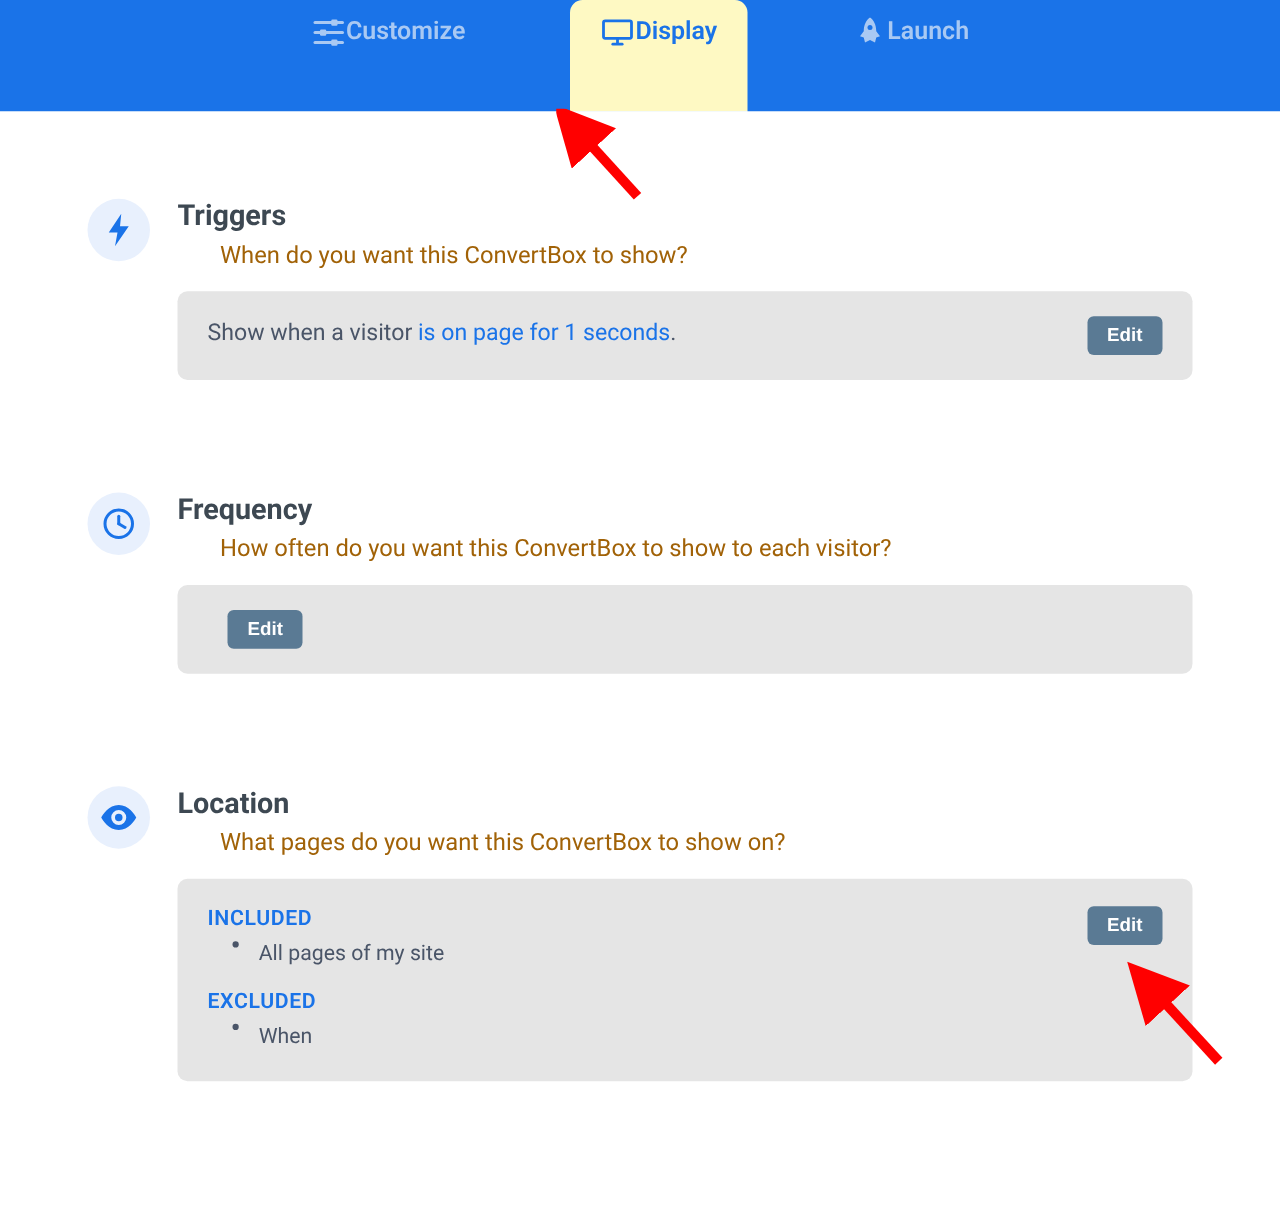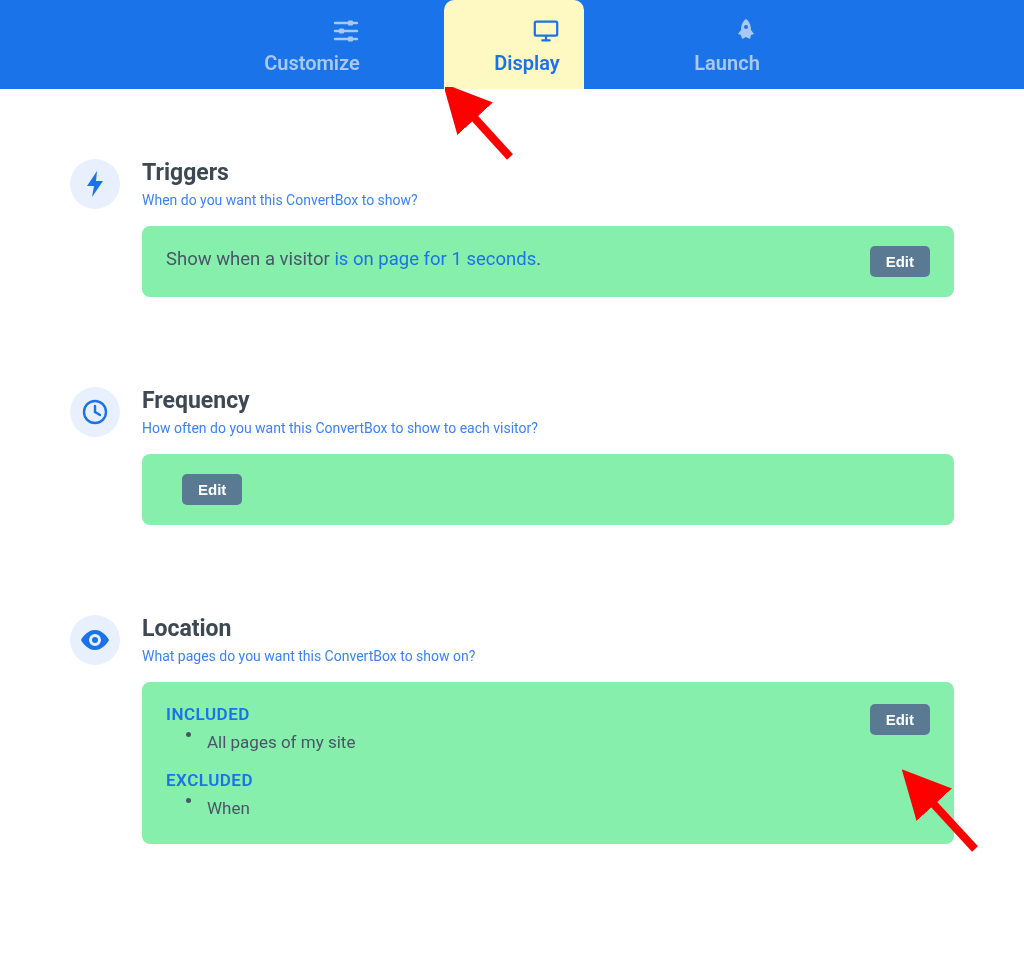--- a/index.html
+++ b/index.html
@@ -17,22 +17,22 @@
       background: #1a73e8;
       height: 89px;
       display: flex;
       justify-content: center;
       align-items: stretch;
       gap: 60px;
       padding: 0 40px;
     }
     .tab {
       display: flex;
-      flex-direction: column;
-      align-items: flex-end;
+      flex-direction: row;
+      align-items: flex-start;
       justify-content: center;
       padding: 12px 24px 10px;
       min-width: 140px;
       color: #a9c9f3;
       cursor: pointer;
     }
     .tab.active {
       background: #fef9c3;
       color: #1a73e8;
       border-radius: 10px 10px 0 0;
@@ -85,26 +85,27 @@
     .section-body {
       flex: 1;
     }
     .section-title {
       font-size: 23px;
       font-weight: 700;
       color: #3d4852;
       margin-bottom: 6px;
     }
     .section-sub {
-      font-size: 14px;
-      color: #3b82f6;
+      font-size: 19px;
+      color: #a16207;
       margin-bottom: 18px;
+      margin-left: 34px;
     }
     .card {
-      background: #86efac;
+      background: #e5e5e5;
       border-radius: 8px;
       padding: 20px 24px;
       display: flex;
       align-items: flex-start;
       justify-content: space-between;
     }
     .card.tall {
       padding: 22px 24px 26px;
     }
     .card-text {

